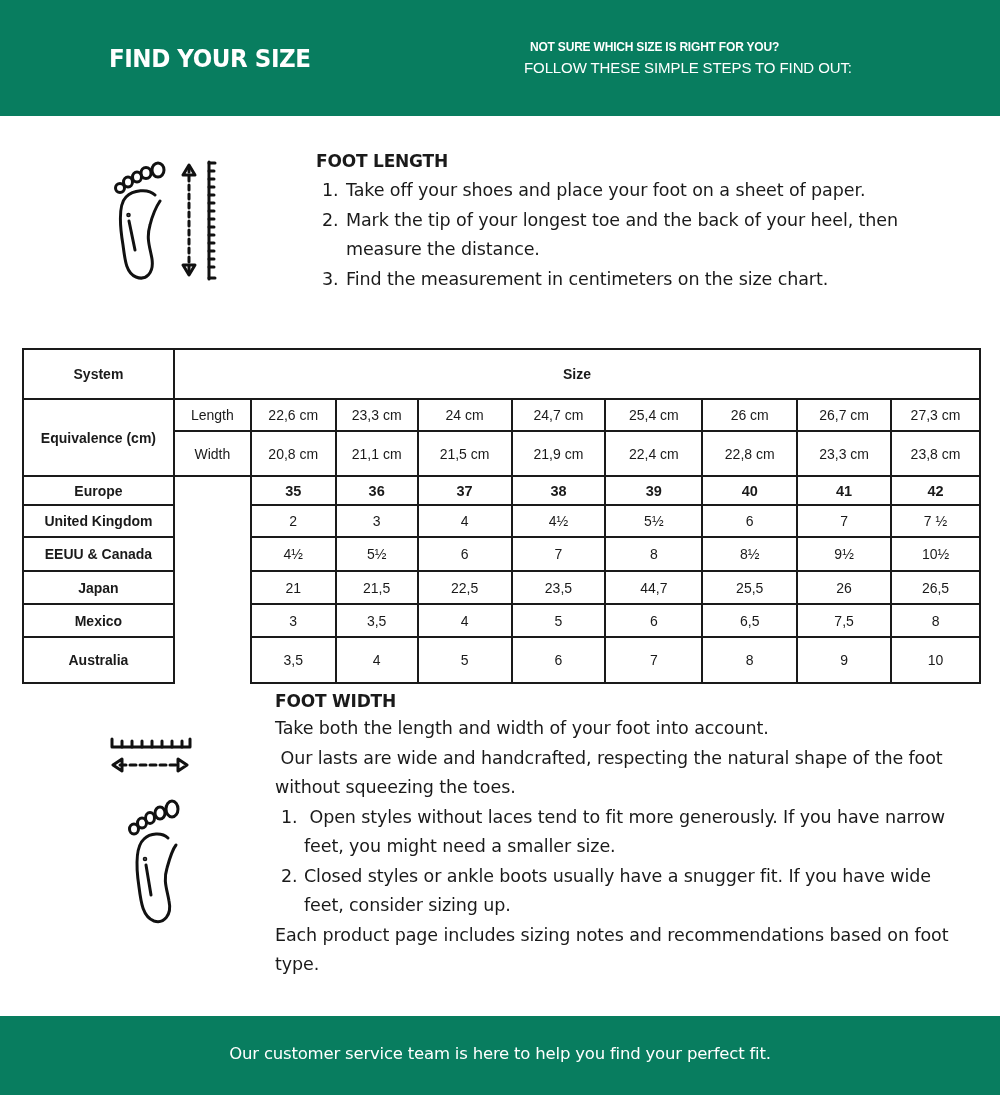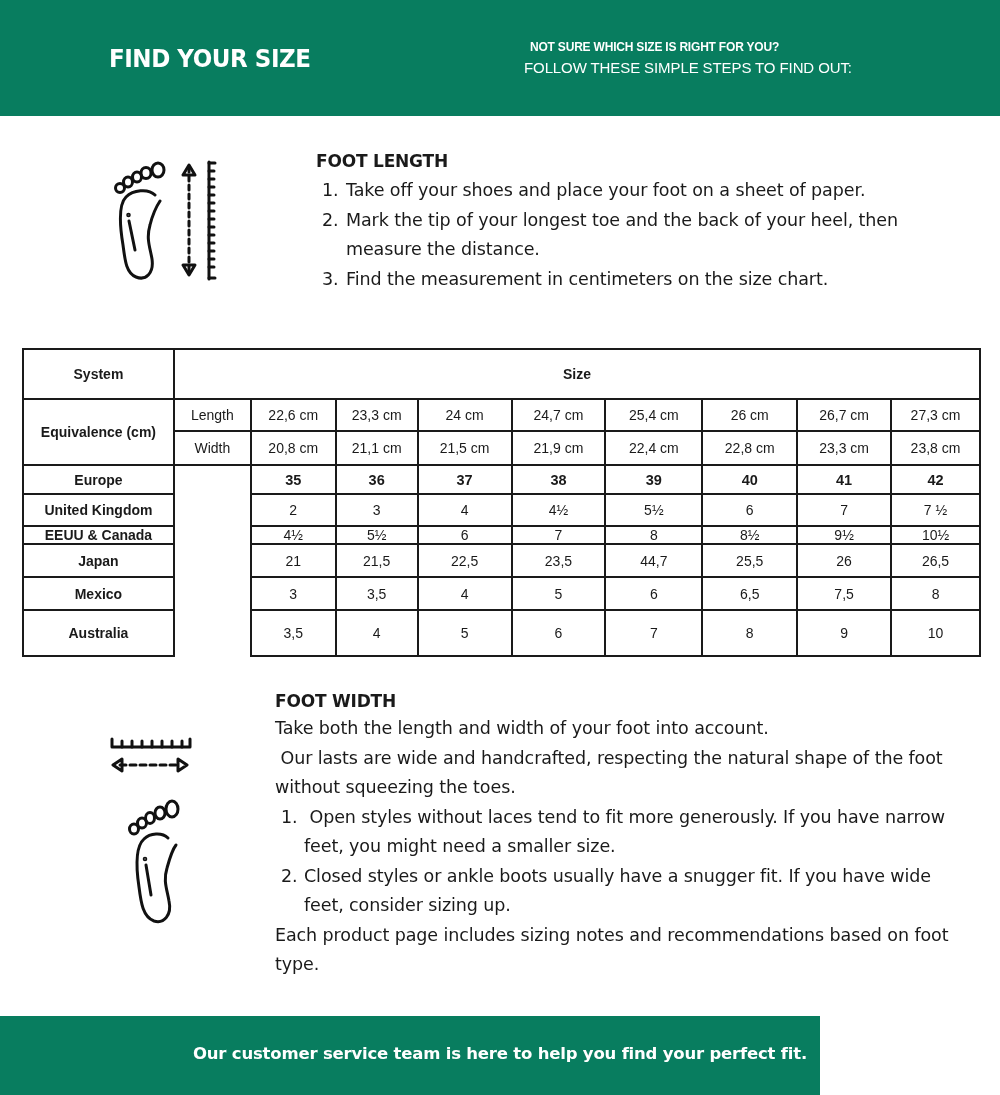--- a/index.html
+++ b/index.html
@@ -54,23 +54,23 @@
     text-align: center;
     vertical-align: middle;
     padding: 0;
     color: #1a1a1a;
   }
   table.size td.lbl { font-weight: bold; font-size: 14px; }
   table.size td.bold { font-weight: bold; font-size: 14.5px; }
   table.size td.blank { border-top: none; border-bottom: none; border-left: 2px solid #1a1a1a; border-right: 2px solid #1a1a1a; }
 
   .footer {
-    position: absolute; left: 0; top: 1016px; width: 820px; height: 79px;
+    position: absolute; left: 0; top: 1016px; width: 1000px; height: 79px;
     background: #087d5f;
-    color: #ffffff; text-align: center; font-weight: bold;
+    color: #ffffff; text-align: center;
   }
   .footer .msg {
     position: absolute; left: 0; width: 1000px; top: 28px;
     font-family: "DejaVu Sans", sans-serif;
     font-size: 16.5px; letter-spacing: -0.2px;
   }
 </style>
 </head>
 <body>
 
@@ -136,21 +136,21 @@
       <td>Length</td>
       <td>22,6 cm</td>
       <td>23,3 cm</td>
       <td>24 cm</td>
       <td>24,7 cm</td>
       <td>25,4 cm</td>
       <td>26 cm</td>
       <td>26,7 cm</td>
       <td>27,3 cm</td>
     </tr>
-    <tr style="height:34px">
+    <tr style="height:45px">
       <td>Width</td>
       <td>20,8 cm</td>
       <td>21,1 cm</td>
       <td>21,5 cm</td>
       <td>21,9 cm</td>
       <td>22,4 cm</td>
       <td>22,8 cm</td>
       <td>23,3 cm</td>
       <td>23,8 cm</td>
     </tr>
@@ -170,21 +170,21 @@
       <td class="lbl">United Kingdom</td>
       <td>2</td>
       <td>3</td>
       <td>4</td>
       <td>4½</td>
       <td>5½</td>
       <td>6</td>
       <td>7</td>
       <td>7 ½</td>
     </tr>
-    <tr style="height:18px">
+    <tr style="height:34px">
       <td class="lbl">EEUU &amp; Canada</td>
       <td>4½</td>
       <td>5½</td>
       <td>6</td>
       <td>7</td>
       <td>8</td>
       <td>8½</td>
       <td>9½</td>
       <td>10½</td>
     </tr>

